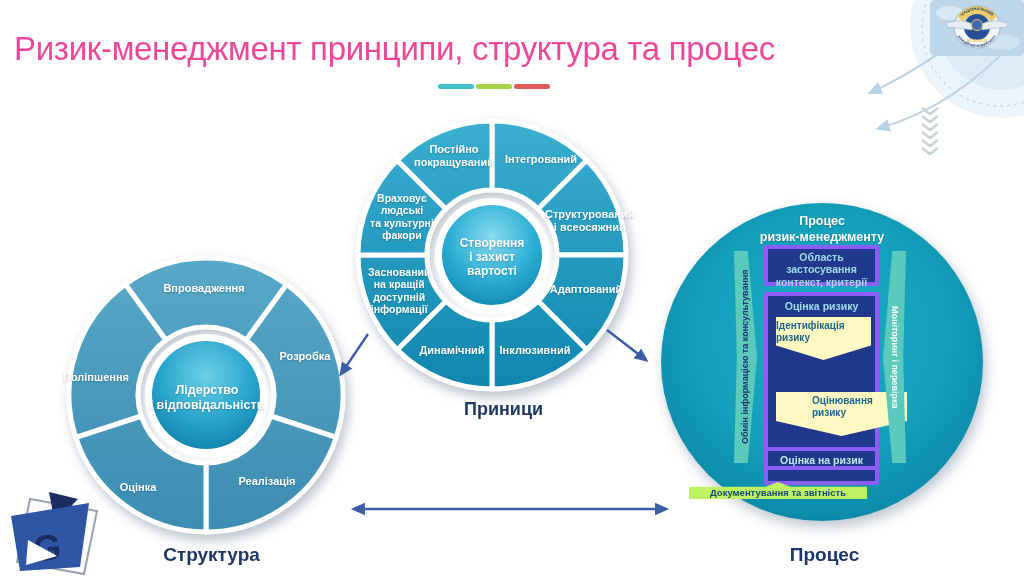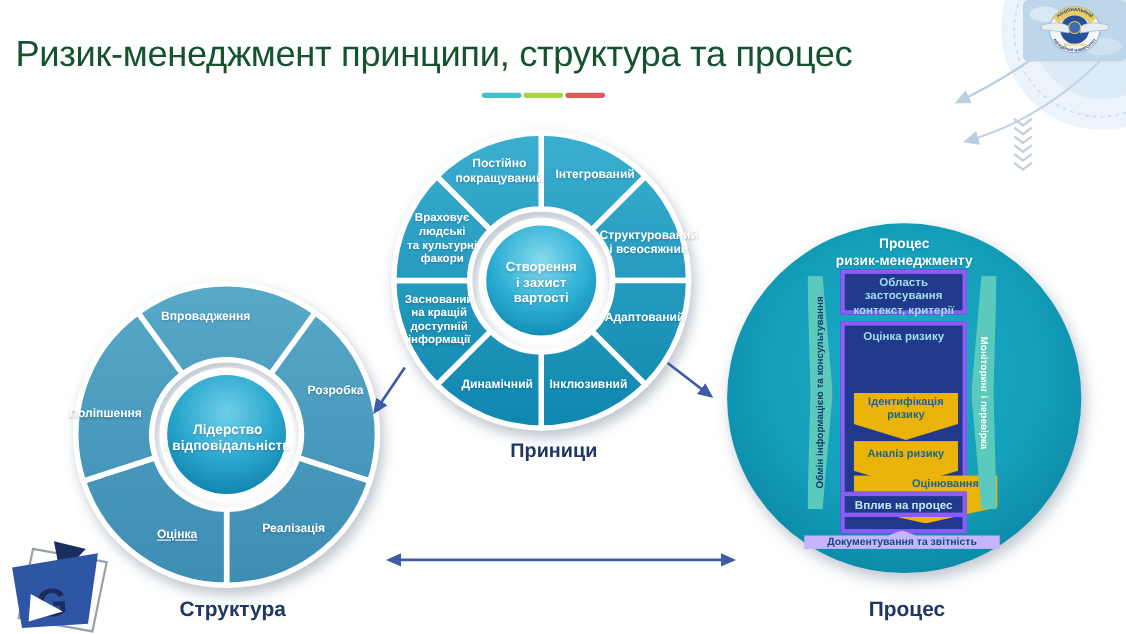--- a/index.html
+++ b/index.html
@@ -3,51 +3,51 @@
 <meta charset="utf-8">
 <style>
   html,body{margin:0;padding:0;}
   body{
     width:1024px;height:576px;position:relative;overflow:hidden;background:#ffffff;
     font-family:"Liberation Sans","DejaVu Sans",sans-serif;
   }
   #base{position:absolute;left:0;top:0;width:1024px;height:576px;}
   .wheel{filter:drop-shadow(3px 6px 6px rgba(30,60,90,.30));}
   #proc-ellipse{filter:drop-shadow(3px 6px 7px rgba(30,60,90,.30));}
-  .title{position:absolute;left:14px;top:30px;font-size:33px;font-weight:500;color:#14532d;letter-spacing:-.3px;white-space:nowrap;}
+  .title{position:absolute;left:14px;top:30px;font-size:33px;font-weight:500;color:#ec4899;letter-spacing:-.3px;white-space:nowrap;}
   .divider{position:absolute;left:438px;top:84px;}
   .lbl{position:absolute;transform:translate(-50%,-50%);color:#fff;font-weight:bold;font-size:11px;line-height:1.18;
        text-align:center;white-space:pre-line;text-shadow:0 1px 2px rgba(0,40,60,.28);}
   .lbl.left{transform:translate(0,-50%);text-align:center;}
   .hub-lbl{font-size:12px;}
   .hub-lbl.big{font-size:12.5px;}
   .small{font-size:10.5px;}
   .caption{position:absolute;transform:translateX(-50%);color:#1E3765;font-weight:bold;font-size:19px;white-space:nowrap;padding-left:13px;}
   .proc-title{position:absolute;left:822px;top:214px;transform:translateX(-50%);color:#fff;font-weight:bold;
        font-size:12.5px;line-height:1.25;text-align:center;white-space:pre-line;text-shadow:0 1px 2px rgba(0,40,60,.3);}
   .proc-box{position:absolute;background:#20398C;border:4px solid #8b5cf6;box-sizing:border-box;color:#9FDCEA;
        font-weight:bold;font-size:10.5px;line-height:1.18;text-align:center;white-space:pre-line;}
   #scope-box{left:764px;top:245px;width:115px;height:41px;padding-top:2px;}
   #assessment-box{left:764px;top:292px;width:115px;height:193px;}
   #assessment-header{position:absolute;left:0;top:4px;width:100%;text-align:center;}
   #treatment-box{left:764px;top:447px;width:115px;height:23px;line-height:18px;color:#BFEAF2;}
-  .chev{position:absolute;left:8px;width:95px;background:#eab308;color:#19668C;font-weight:bold;font-size:10px;
-       line-height:1.15;text-align:center;white-space:pre-line;
-       clip-path:polygon(0 0,100% 0,100% 66%,50% 100%,0 66%);margin-top:40px;}
+  .chev{position:absolute;left:8px;width:95px;background:#fef9c3;color:#19668C;font-weight:bold;font-size:10px;
+       line-height:1.15;text-align:left;white-space:pre-line;
+       clip-path:polygon(0 0,100% 0,100% 66%,50% 100%,0 66%);}
   #step-1{top:21px;height:40px;padding-top:3px;}
   #step-2{top:65px;height:35px;padding-top:6px;}
   #step-3{top:96px;height:41px;padding-top:3px;padding-left:36px;}
   .vbar{position:absolute;top:251px;width:23px;height:212px;background:#5BC9BB;}
   #comm-bar{left:734px;clip-path:polygon(0 0,60% 0,100% 50%,60% 100%,0 100%,12% 50%);}
   #monitor-bar{left:883px;clip-path:polygon(100% 0,40% 0,0 50%,40% 100%,100% 100%,88% 50%);}
   .vbar span{display:block;width:100%;height:100%;writing-mode:vertical-rl;text-align:center;
        font-size:9px;font-weight:bold;line-height:23px;white-space:nowrap;}
   #comm-bar span{transform:rotate(180deg);color:#17356E;}
   #monitor-bar span{color:#ffffff;}
-  .bottombar{position:absolute;left:731px;top:482px;width:178px;height:17px;background:#c4b5fd;color:#164B78;
+  .bottombar{position:absolute;left:689px;top:482px;width:178px;height:17px;background:#bef264;color:#164B78;
        font-weight:bold;font-size:9.5px;text-align:center;box-sizing:border-box;padding-top:5px;
        clip-path:polygon(0 28%,43% 28%,50% 0,57% 28%,100% 28%,100% 100%,0 100%);}
 </style>
 </head>
 <body>
 
 <svg id="base" xmlns="http://www.w3.org/2000/svg" xmlns:xlink="http://www.w3.org/1999/xlink" viewBox="0 0 1024 576">
   <defs>
     <linearGradient id="gradMid" gradientUnits="userSpaceOnUse" x1="492" y1="121" x2="492" y2="389">
       <stop offset="0" stop-color="#3BAFD0"></stop>
@@ -181,42 +181,41 @@
 <div class="lbl left small" style="left:370px;top:217px;">Враховує
 людські
 та культурні
 факори</div>
 <div class="lbl left" style="left:414px;top:156px;">Постійно
 покращуваний</div>
 <div class="lbl hub-lbl" style="left:492px;top:257px;">Створення
 і захист
 вартості</div>
 
-<div class="lbl" style="left:187px;top:288px;">Впровадження</div>
+<div class="lbl" style="left:204px;top:288px;">Впровадження</div>
 <div class="lbl" style="left:305px;top:356px;">Розробка</div>
 <div class="lbl" style="left:267px;top:481px;">Реалізація</div>
-<div class="lbl" style="left:161px;top:487px;text-decoration:underline;">Оцінка</div>
+<div class="lbl" style="left:138px;top:487px;">Оцінка</div>
 <div class="lbl" style="left:96px;top:377px;">Поліпшення</div>
 <div class="lbl hub-lbl big" style="left:207px;top:398px;">Лідерство
 і відповідальність</div>
 
 <div class="proc-title">Процес
 ризик-менеджменту</div>
 <div class="proc-box" id="scope-box">Область
 застосування
 контекст, критерії</div>
 <div class="proc-box" id="assessment-box">
   <div id="assessment-header">Оцінка ризику</div>
   <div class="chev" id="step-1">Ідентифікація
 ризику</div>
-  <div class="chev" id="step-2">Аналіз ризику</div>
   <div class="chev" id="step-3">Оцінювання
 ризику</div>
 </div>
-<div class="proc-box" id="treatment-box">Вплив на процес</div>
+<div class="proc-box" id="treatment-box">Оцінка на ризик</div>
 <div class="vbar" id="comm-bar">
   <span>Обмін інформацією та консультування</span>
 </div>
 <div class="vbar" id="monitor-bar">
   <span>Моніторинг і перевірка</span>
 </div>
 <div class="bottombar">Документування та звітність</div>
 
 <div class="caption" style="left:205px;top:544px;">Структура</div>
 <div class="caption" style="left:497px;top:399px;font-size:18px;">Приници</div>

